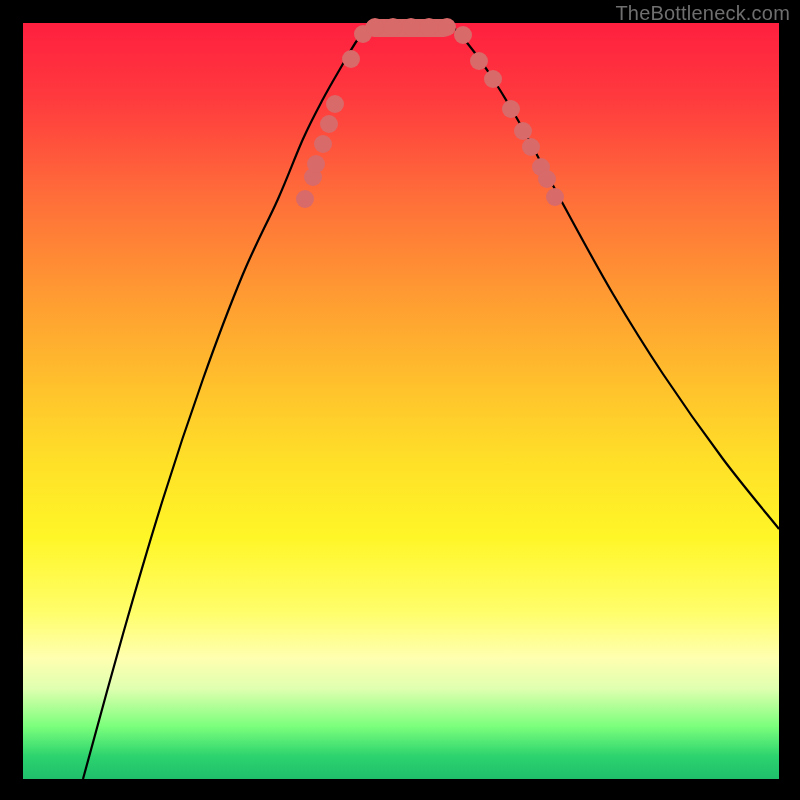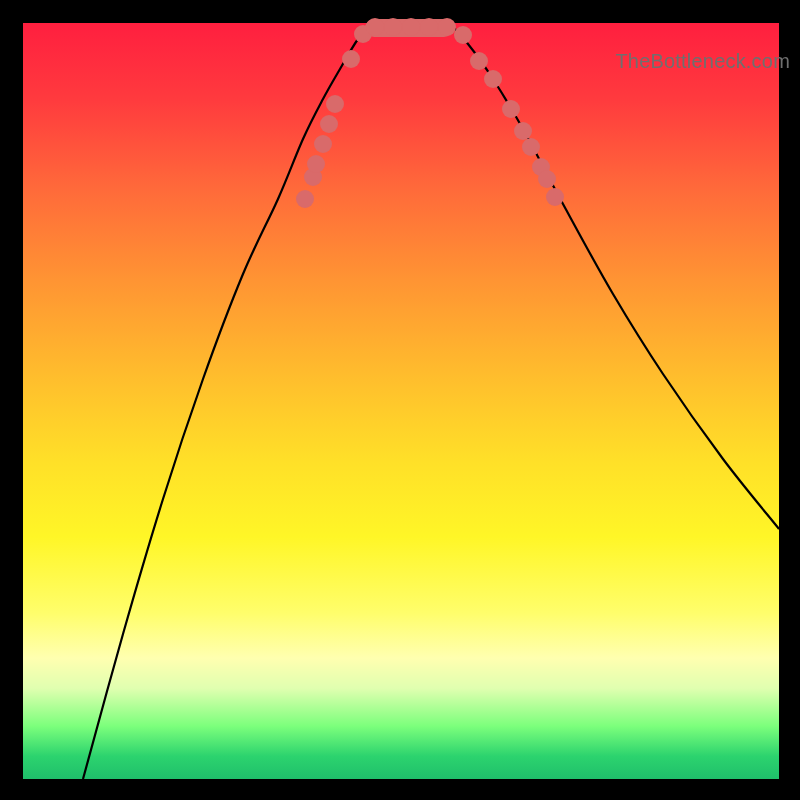--- a/index.html
+++ b/index.html
@@ -43,21 +43,20 @@
   }
   .watermark {
     position: absolute;
     top: 2px;
     right: 10px;
     color: #6f6f6f;
     font-size: 20px;
     font-weight: 500;
     letter-spacing: 0.2px;
     user-select: none;
-    margin-top: 48px;
   }
   svg.curve {
     position: absolute;
     left: 0;
     top: 0;
     width: 756px;
     height: 756px;
     overflow: visible;
   }
 </style>

